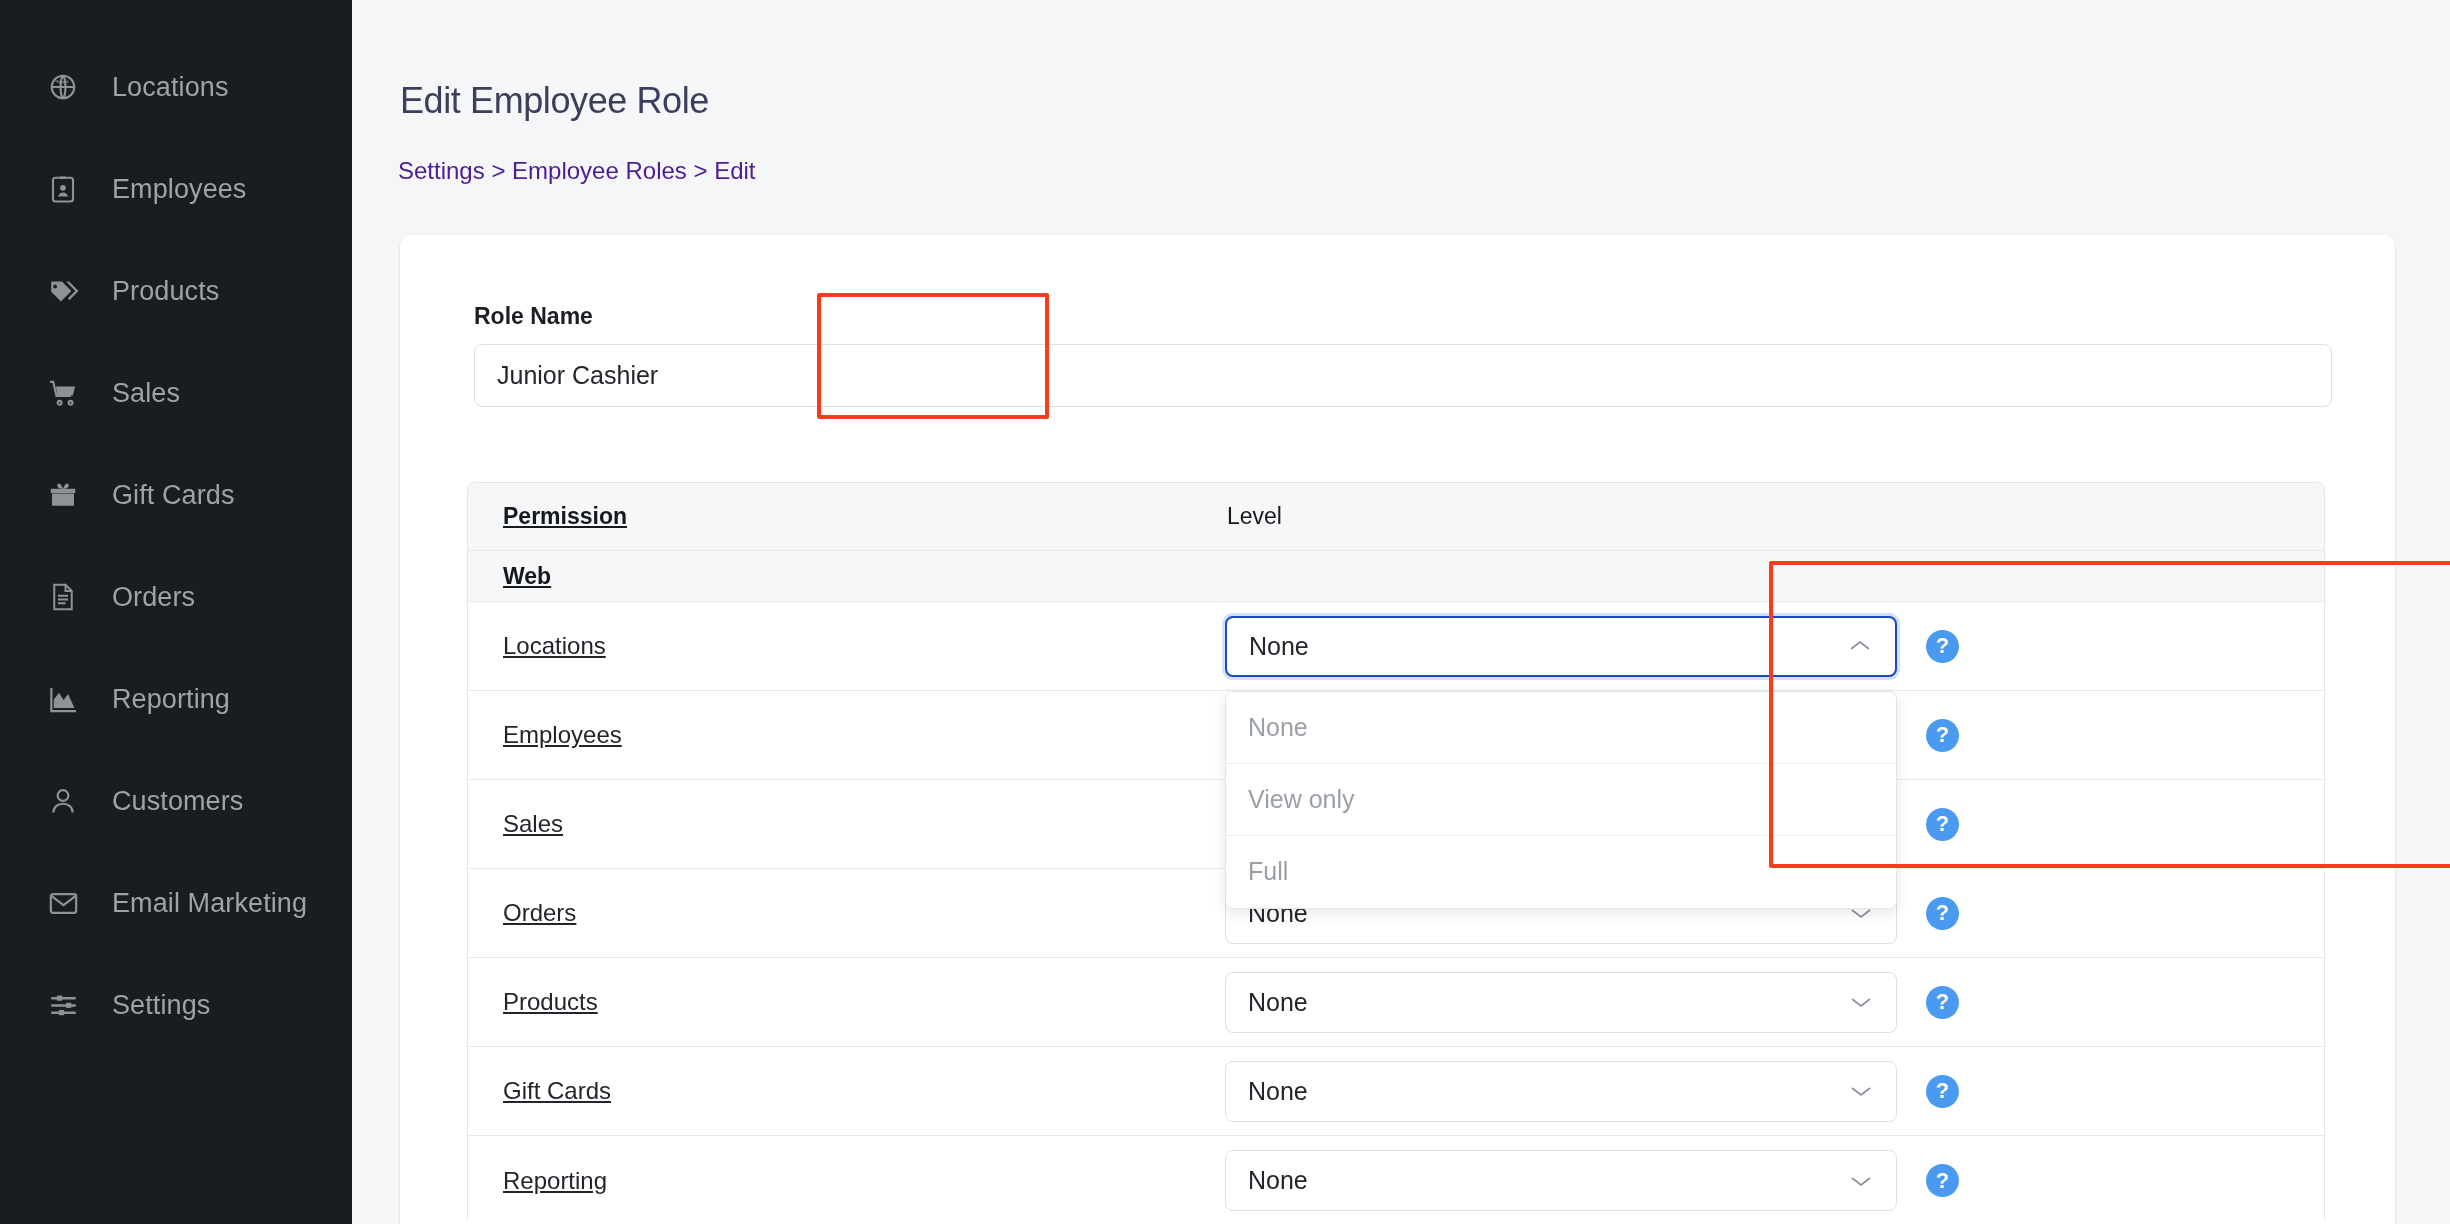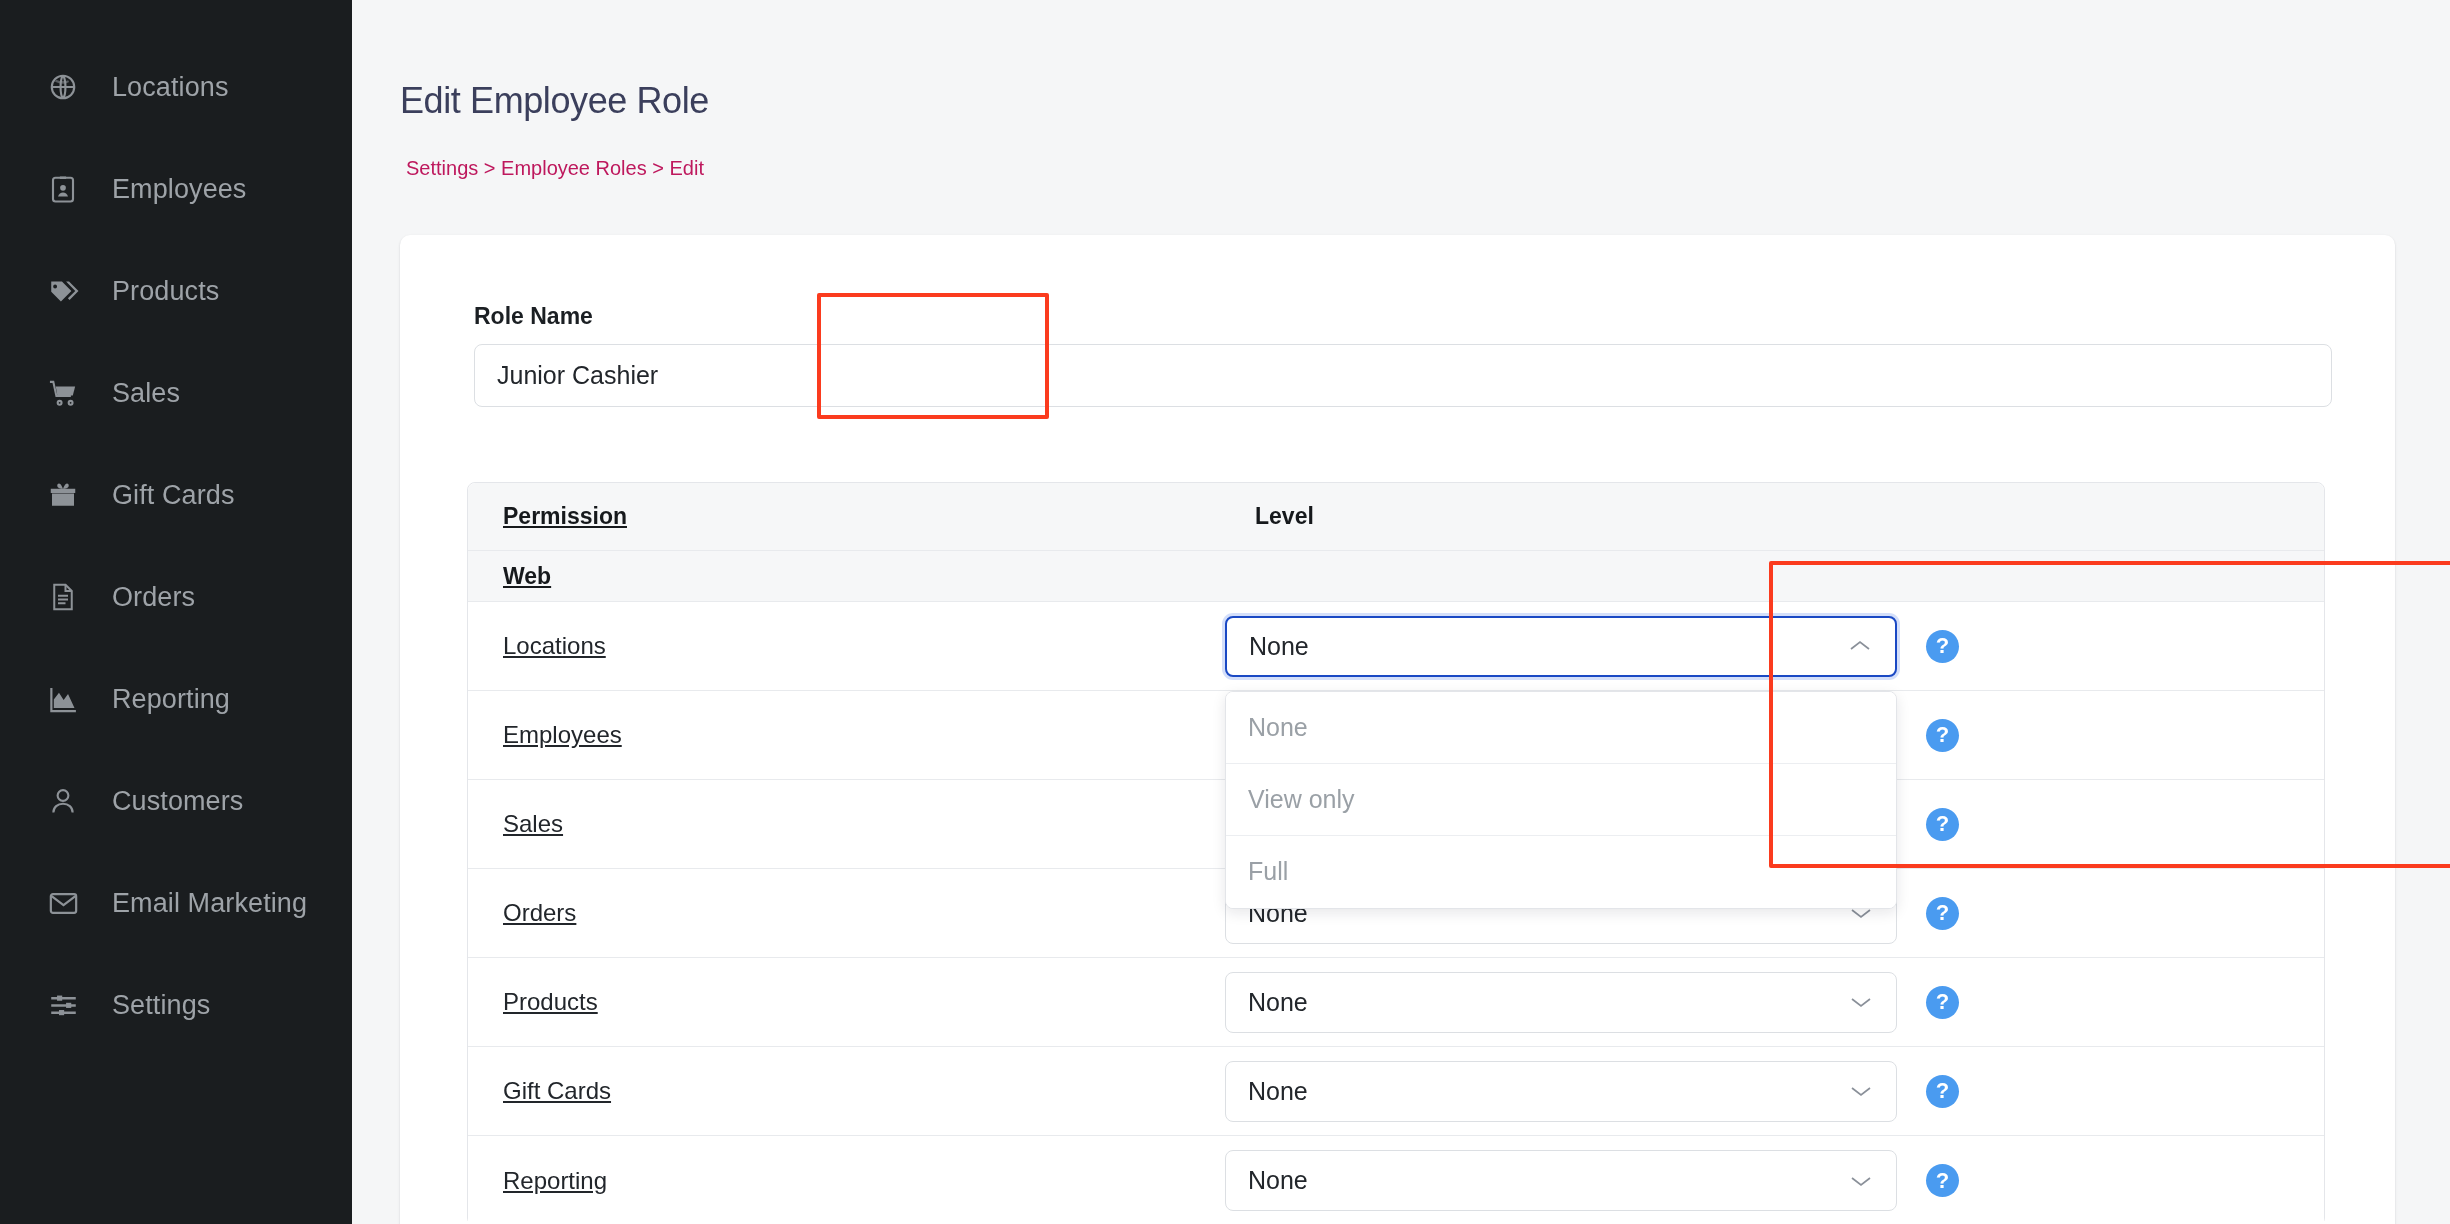--- a/index.html
+++ b/index.html
@@ -61,24 +61,24 @@
     position: absolute;
     left: 48px;
     top: 80px;
     font-size: 36px;
     font-weight: 400;
     color: #3b3f5c;
     letter-spacing: -0.4px;
   }
   .breadcrumb {
     position: absolute;
-    left: 54px;
+    left: 46px;
     top: 157px;
-    font-size: 20px;
-    color: #be185d;
+    font-size: 24px;
+    color: #4c1d95;
   }
 
   
   .card {
     position: absolute;
     left: 48px;
     top: 235px;
     width: 1995px;
     height: 1010px;
     background: #ffffff;
@@ -155,21 +155,21 @@
     font-size: 23px;
     color: #16191c;
   }
   .col-level {
     flex: 1;
     padding-left: 2px;
     position: relative;
     display: flex;
     align-items: center;
   }
-  .trow.head .col-level { font-weight: bold; font-size: 23px; color: #16191c; padding-left: 4px; margin-left: 28px;}
+  .trow.head .col-level { font-weight: normal; font-size: 23px; color: #16191c; padding-left: 4px;}
 
   .select-box {
     width: 672px;
     height: 61px;
     border: 1px solid #dcdfe3;
     border-radius: 8px;
     background: #fff;
     display: flex;
     align-items: center;
     padding: 0 22px;

